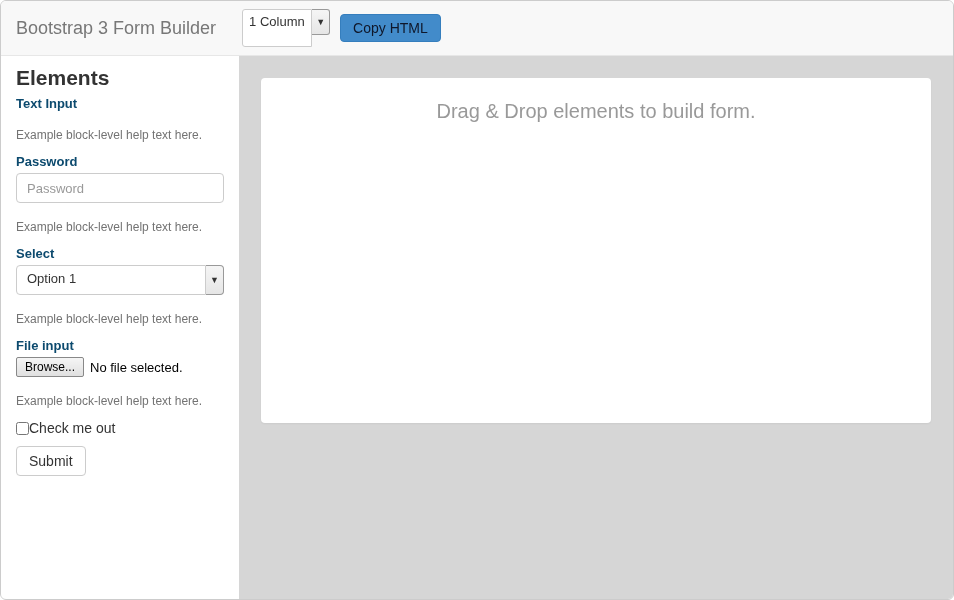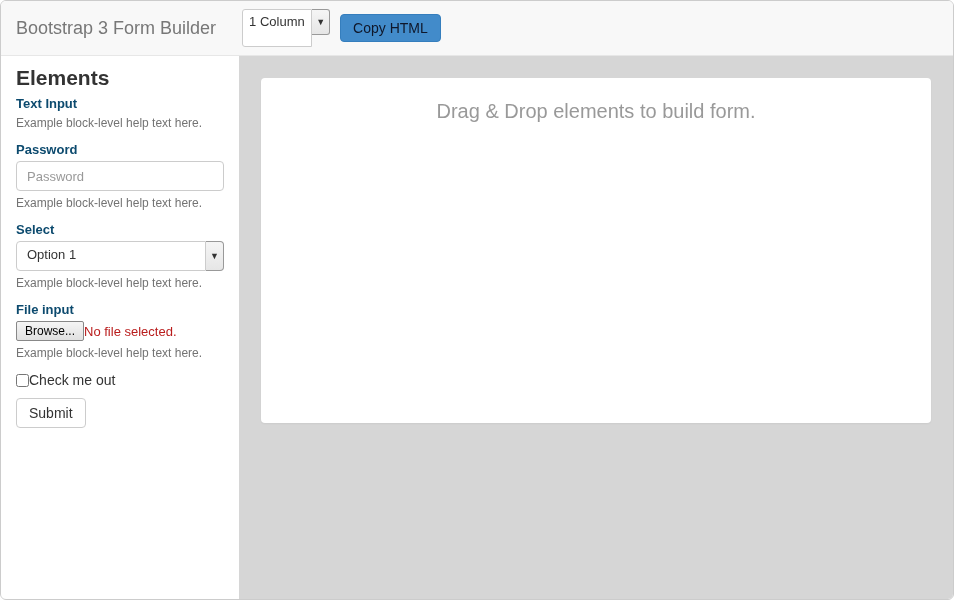--- a/index.html
+++ b/index.html
@@ -92,21 +92,21 @@
       height: 30px;
       padding: 5px 10px;
       font-size: 13px;
       color: #555;
       background: #fff;
       border: 1px solid #ccc;
       border-radius: 4px;
     }
     .form-control::placeholder { color: #999; }
     .help-block {
-      margin-top: 5px;
+      margin-top: 17px;
       font-size: 12px;
       color: #737373;
     }
     .select-wrap { display:flex; }
     .select-display {
       flex: 1;
       height: 30px;
       border: 1px solid #ccc;
       border-radius: 4px 0 0 4px;
       padding: 5px 10px;
@@ -116,30 +116,30 @@
     .select-drop {
       width: 18px;
       height: 30px;
       border: 1px solid #999;
       border-left: none;
       background: linear-gradient(#f5f5f5,#e6e6e6);
       border-radius: 0 4px 4px 0;
       display:flex; align-items:center; justify-content:center;
       font-size: 9px;
     }
-    .file-row { display:flex; align-items:center; margin-bottom:4px;}
+    .file-row { display:flex; align-items:center; gap:6px; margin-bottom:4px;}
     .browse-btn {
       border: 1px solid #888;
       background: linear-gradient(#f5f5f5,#e0e0e0);
       padding: 2px 8px;
       font-size: 12px;
       border-radius: 2px;
       cursor: pointer;
     }
-    .file-text { font-size: 13px; color: #b91c1c; }
+    .file-text { font-size: 13px; color: #000000; }
     .checkbox-row { display:flex; align-items:center; margin: 8px 0 10px 0;}
     .checkbox-row input { width:13px; height:13px; }
     .btn-default {
       background: #fff;
       border: 1px solid #ccc;
       color: #333;
       padding: 6px 12px;
       font-size: 14px;
       border-radius: 4px;
       cursor: pointer;

